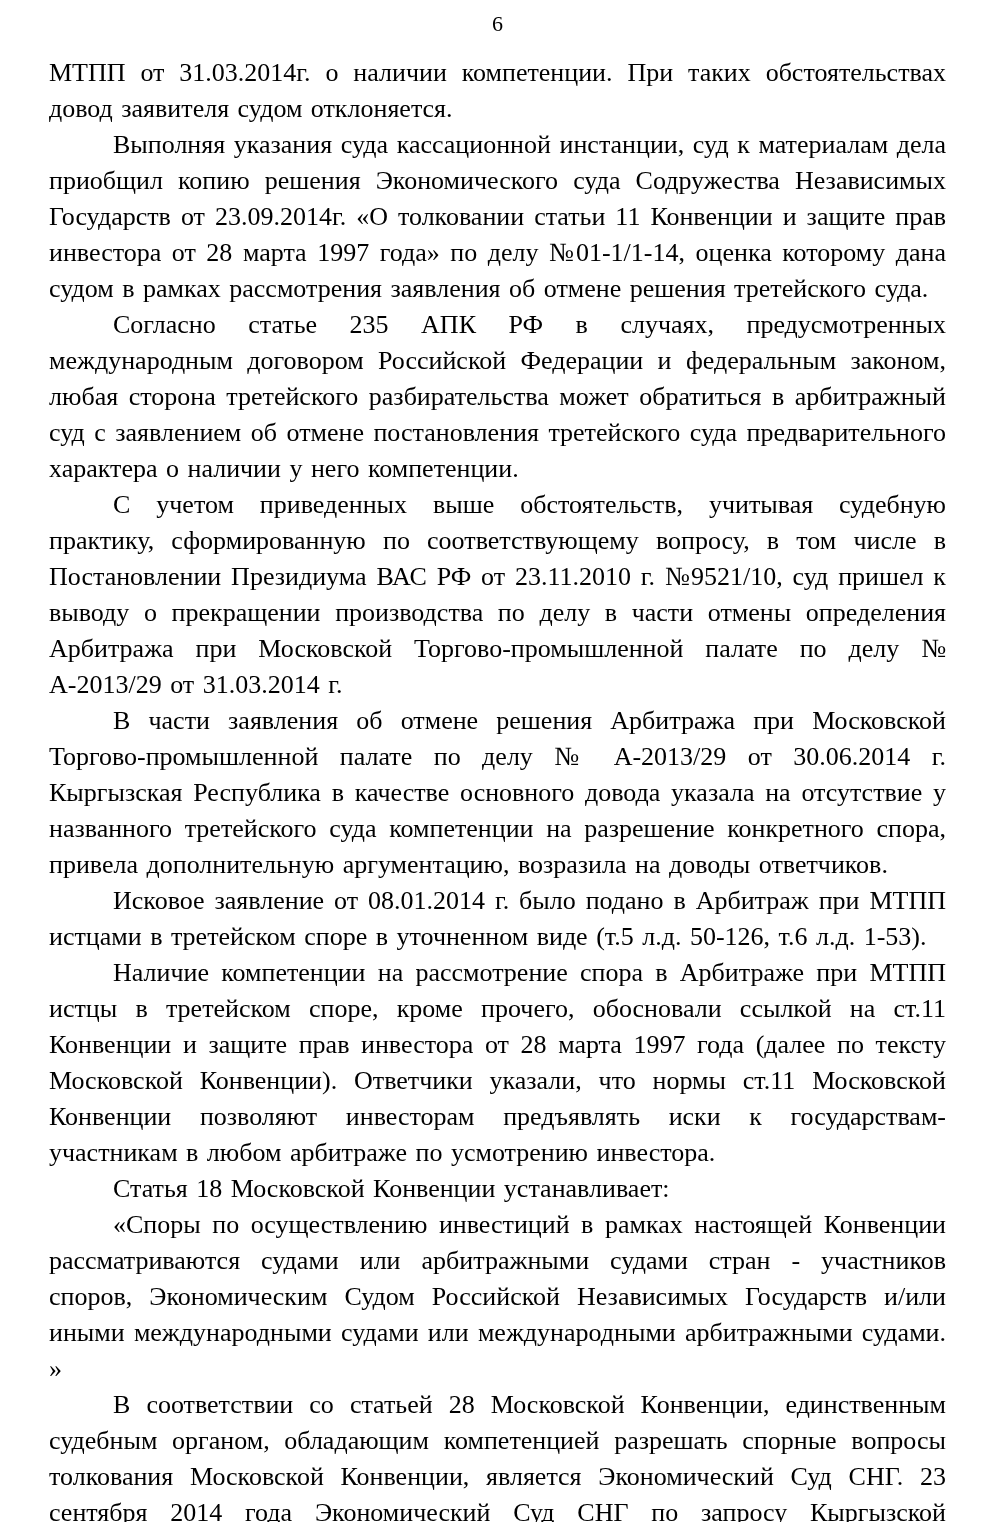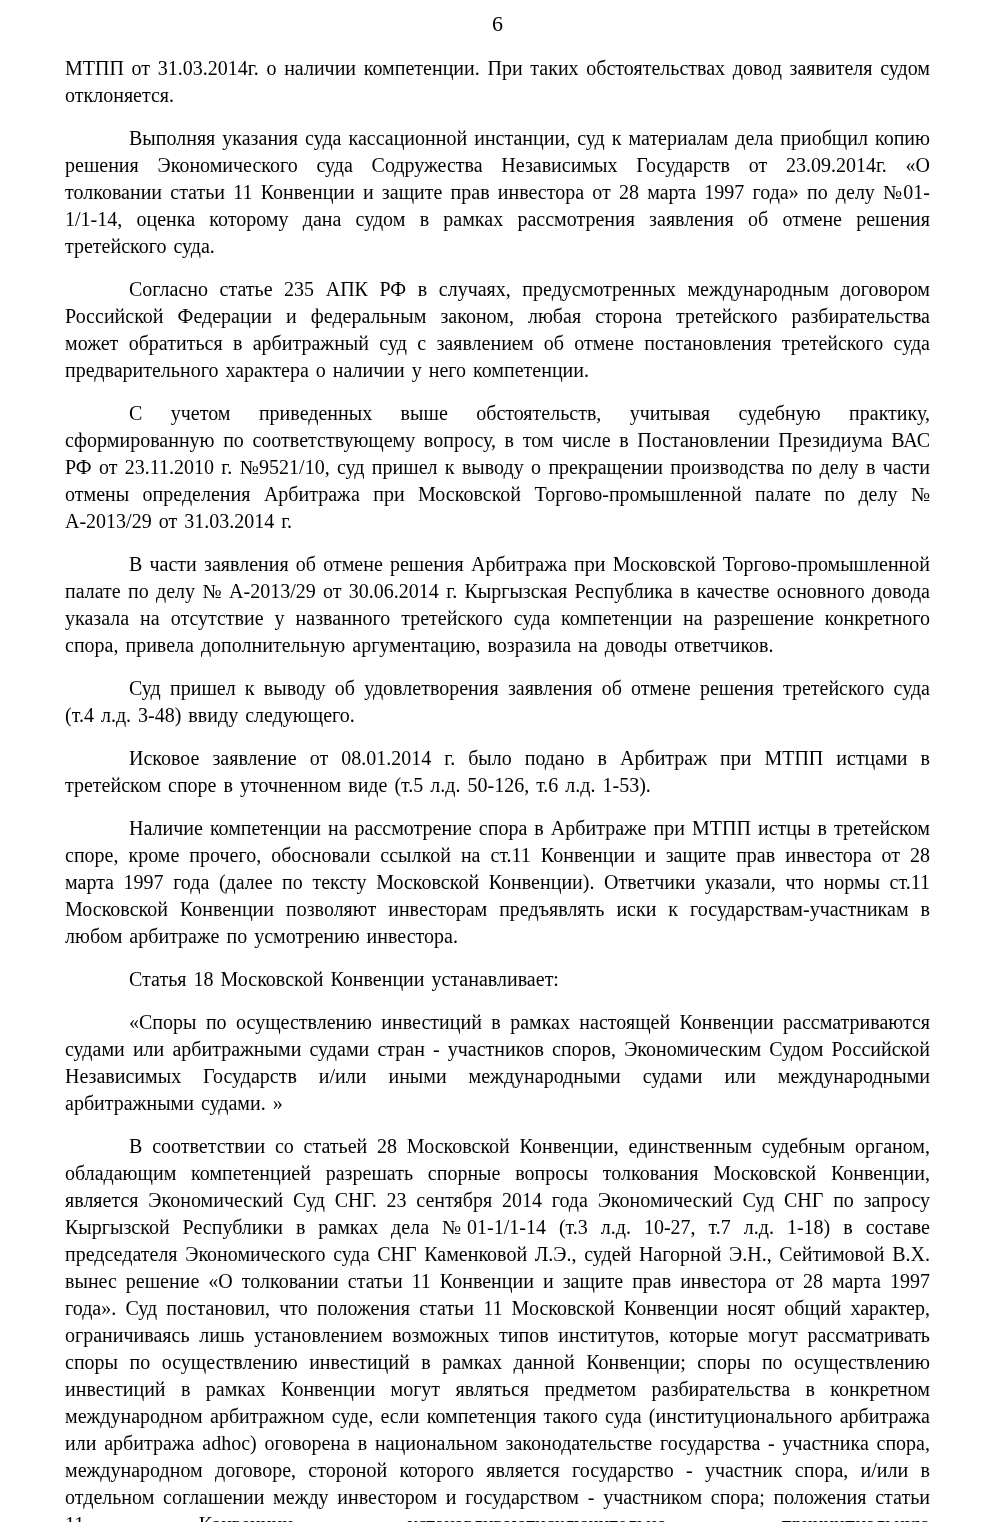--- a/index.html
+++ b/index.html
@@ -19,23 +19,23 @@
     padding: 12px 62px 10px 49px;
     overflow: hidden;
   }
   .page-number {
     text-align: center;
     font-size: 22px;
     line-height: 24px;
     margin-bottom: 19px;
   }
   .body-text p.para {
-    margin: 16px;
-    font-size: 20px;
-    line-height: 27px;
+    margin: 0;
+    font-size: 26px;
+    line-height: 36px;
     text-align: justify;
     text-indent: 64px;
     word-spacing: 2px;
   }
   .body-text p.para.no-indent {
     text-indent: 0;
   }
   .body-text p.para.justify-last {
     text-align-last: justify;
   }
@@ -45,20 +45,19 @@
 
 <div class="page">
   <div class="page-number">6</div>
 
   <div class="body-text">
     <p class="para no-indent">МТПП от 31.03.2014г. о наличии компетенции. При таких обстоятельствах  довод заявителя судом отклоняется.</p>
     <p class="para">Выполняя указания суда кассационной инстанции, суд к материалам дела приобщил копию решения Экономического суда Содружества Независимых Государств от 23.09.2014г. «О толковании статьи 11 Конвенции и защите прав инвестора от 28 марта 1997 года»  по делу №01-1/1-14, оценка которому дана судом в рамках рассмотрения заявления об отмене решения третейского суда.</p>
     <p class="para">Согласно статье 235 АПК РФ в случаях, предусмотренных международным договором Российской Федерации и федеральным законом, любая сторона третейского разбирательства может обратиться в арбитражный суд с заявлением об отмене постановления третейского суда предварительного характера о наличии у него компетенции.</p>
     <p class="para">С учетом приведенных выше обстоятельств, учитывая судебную практику, сформированную по соответствующему вопросу, в том числе в Постановлении Президиума ВАС РФ от 23.11.2010 г. №9521/10, суд пришел к выводу о прекращении производства по делу в части отмены определения Арбитража при Московской Торгово-промышленной палате по делу № А-2013/29 от 31.03.2014 г.</p>
     <p class="para">В части заявления об отмене решения Арбитража при Московской Торгово-промышленной палате по делу № А-2013/29 от 30.06.2014 г. Кыргызская Республика в качестве основного довода указала на отсутствие у названного третейского суда компетенции на разрешение конкретного спора, привела дополнительную аргументацию, возразила на доводы ответчиков.</p>
-    <p class="para">Суд пришел к выводу об удовлетворения заявления об отмене решения третейского суда (т.4 л.д. 3-48) ввиду следующего.</p>
     <p class="para">Исковое заявление от 08.01.2014 г. было подано в Арбитраж при МТПП истцами в третейском споре в уточненном виде (т.5 л.д. 50-126, т.6 л.д. 1-53).</p>
     <p class="para">Наличие компетенции на рассмотрение спора в Арбитраже при МТПП истцы в третейском споре, кроме прочего, обосновали ссылкой на ст.11 Конвенции и защите прав инвестора от 28 марта 1997 года (далее по тексту Московской Конвенции). Ответчики указали, что нормы ст.11 Московской Конвенции позволяют инвесторам предъявлять иски к государствам-участникам в любом арбитраже по усмотрению инвестора.</p>
     <p class="para">Статья 18 Московской Конвенции устанавливает:</p>
     <p class="para">«Споры по осуществлению инвестиций в рамках настоящей Конвенции рассматриваются судами или арбитражными судами стран - участников споров, Экономическим Судом Российской Независимых Государств и/или иными международными судами или международными арбитражными судами. »</p>
     <p class="para justify-last">В соответствии со статьей 28 Московской Конвенции, единственным судебным органом, обладающим компетенцией разрешать спорные вопросы толкования Московской Конвенции, является Экономический Суд СНГ.  23 сентября 2014 года Экономический Суд СНГ по запросу Кыргызской Республики в рамках дела №01-1/1-14 (т.3 л.д. 10-27, т.7 л.д. 1-18) в составе председателя Экономического суда СНГ Каменковой Л.Э., судей Нагорной Э.Н., Сейтимовой В.Х. вынес решение «О толковании статьи 11 Конвенции и защите прав инвестора от 28 марта 1997 года». Суд постановил, что положения статьи 11 Московской Конвенции носят общий характер, ограничиваясь лишь установлением возможных  типов  институтов,  которые могут рассматривать  споры  по  осуществлению  инвестиций  в рамках данной Конвенции; споры по осуществлению инвестиций в рамках Конвенции могут являться предметом разбирательства в конкретном международном арбитражном суде, если компетенция такого суда (институционального арбитража или арбитража adhoc) оговорена в национальном законодательстве государства - участника спора, международном договоре, стороной которого является государство - участник спора, и/или в отдельном соглашении между инвестором и государством - участником спора; положения статьи 11 Конвенции устанавливаютисключительно  принципиальную</p>
   </div>
 </div>
 
 </body></html>

